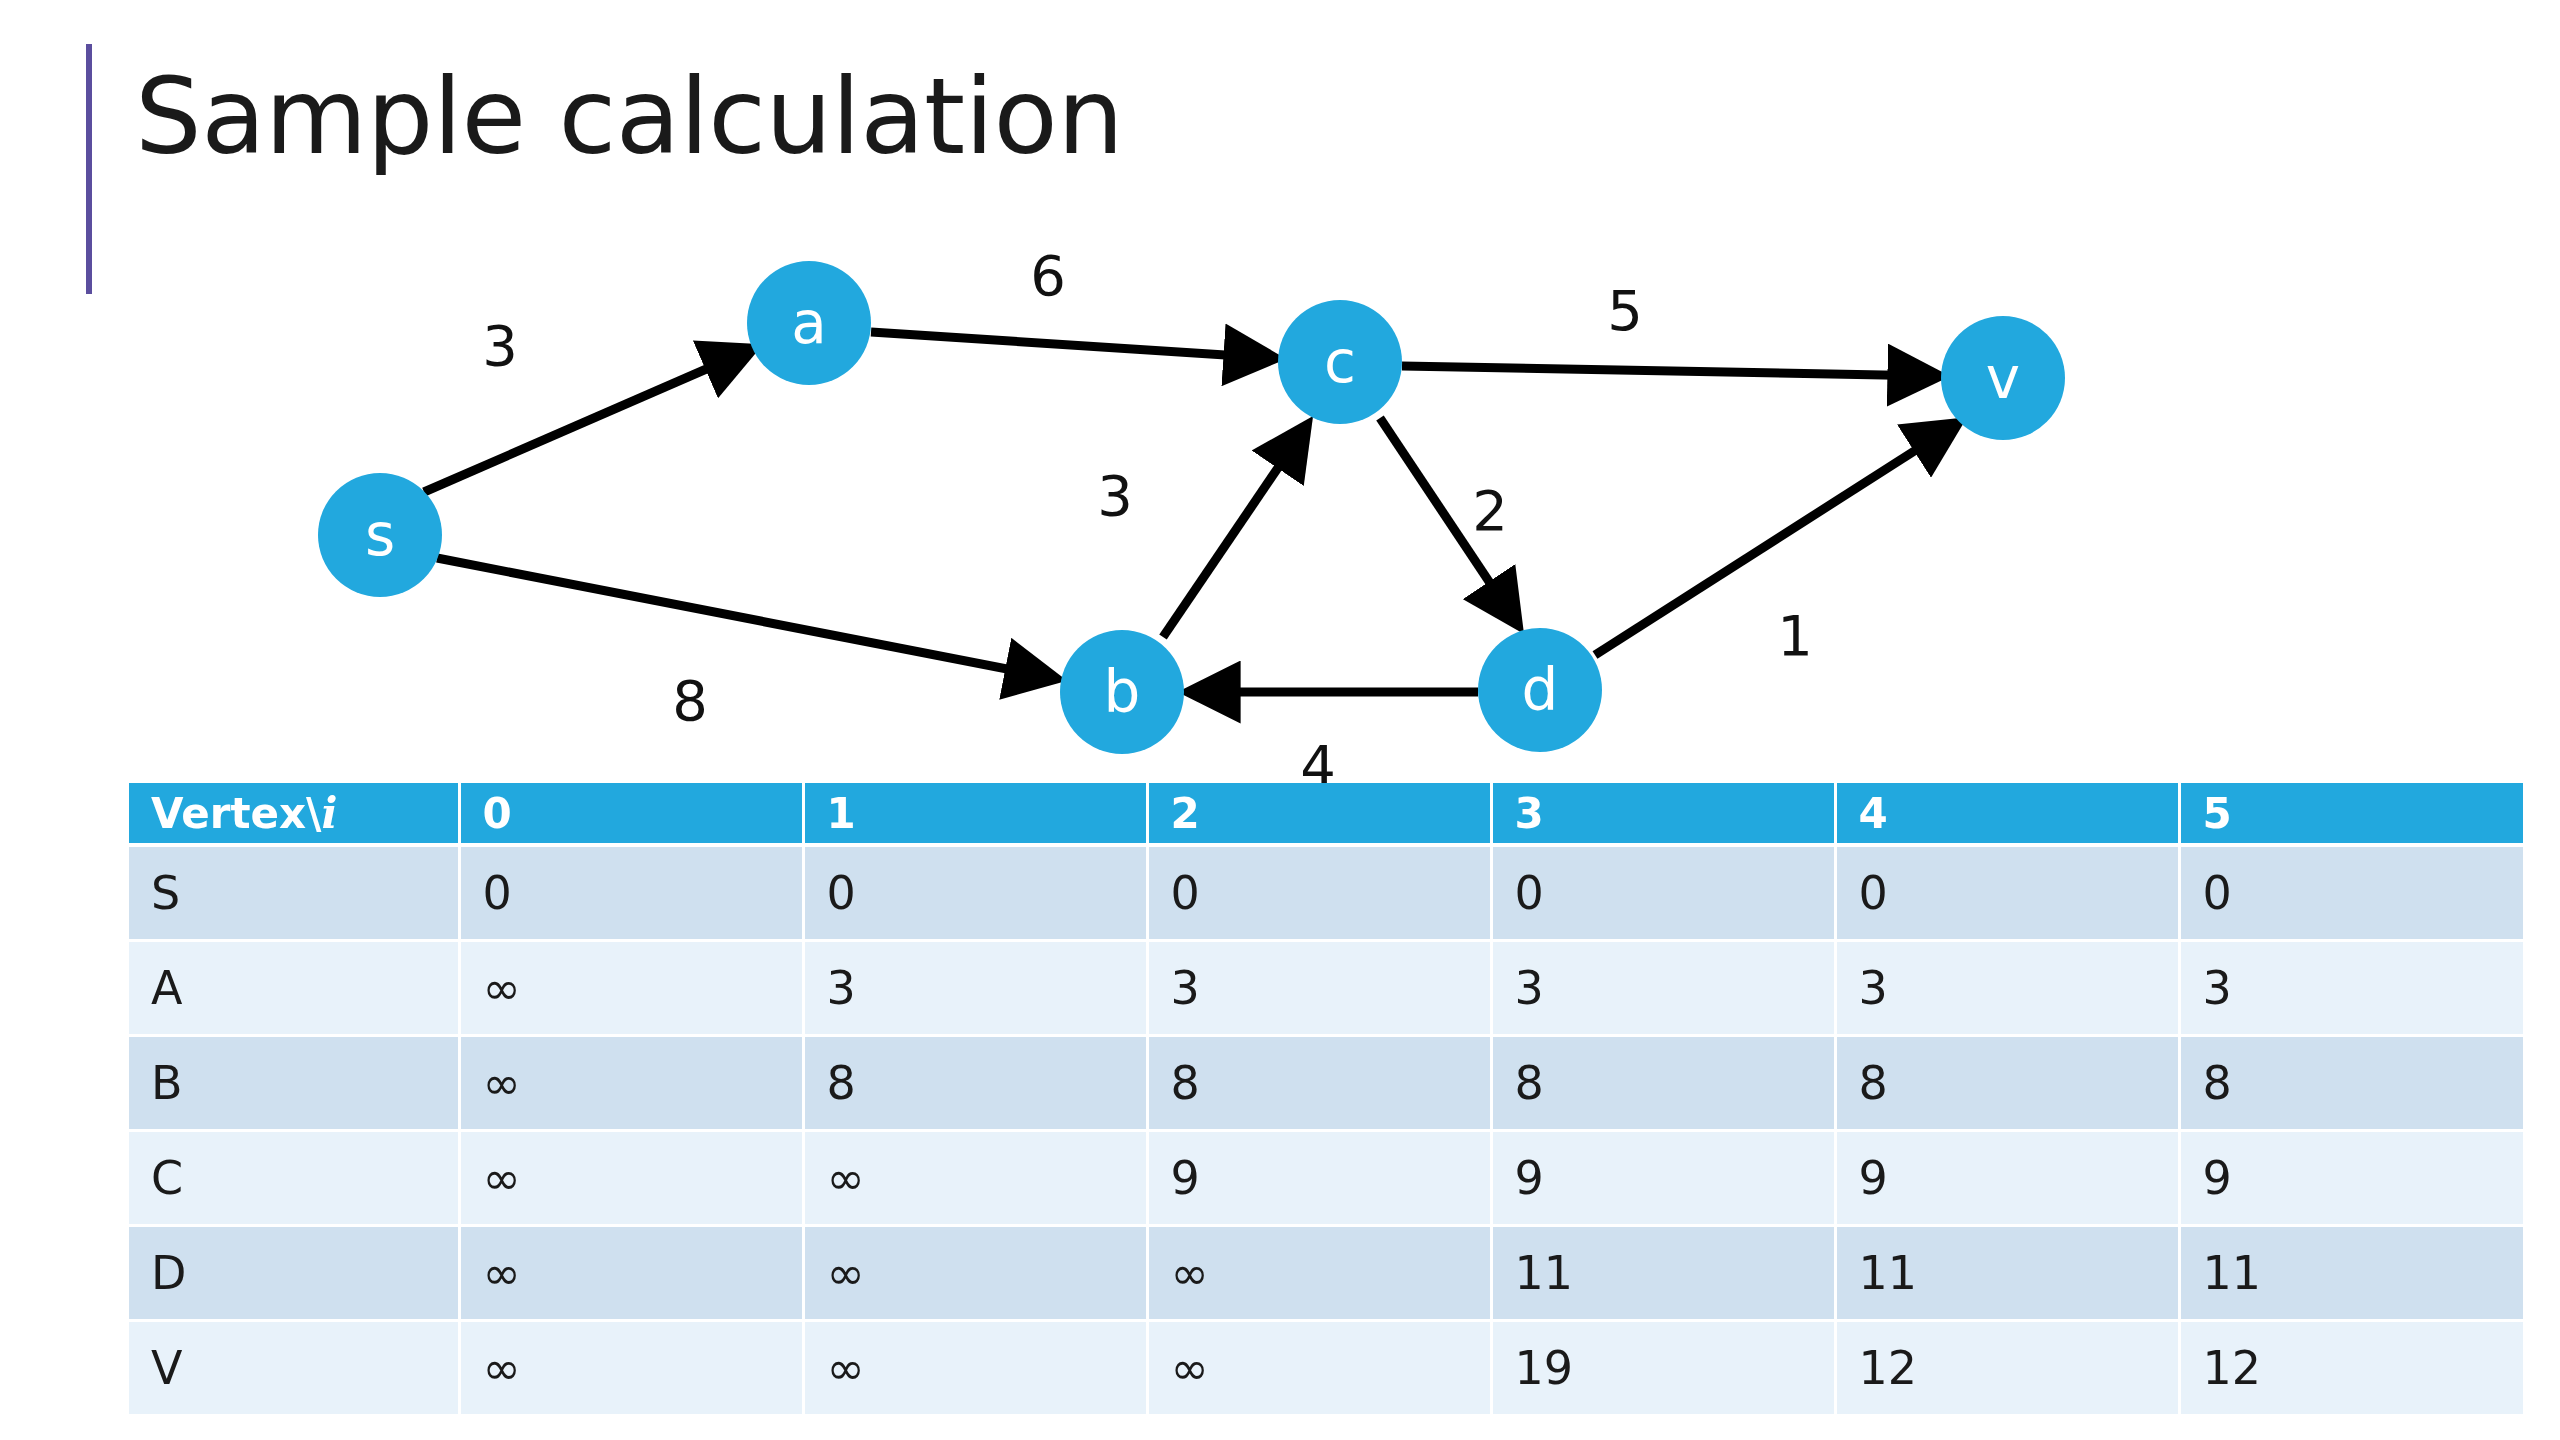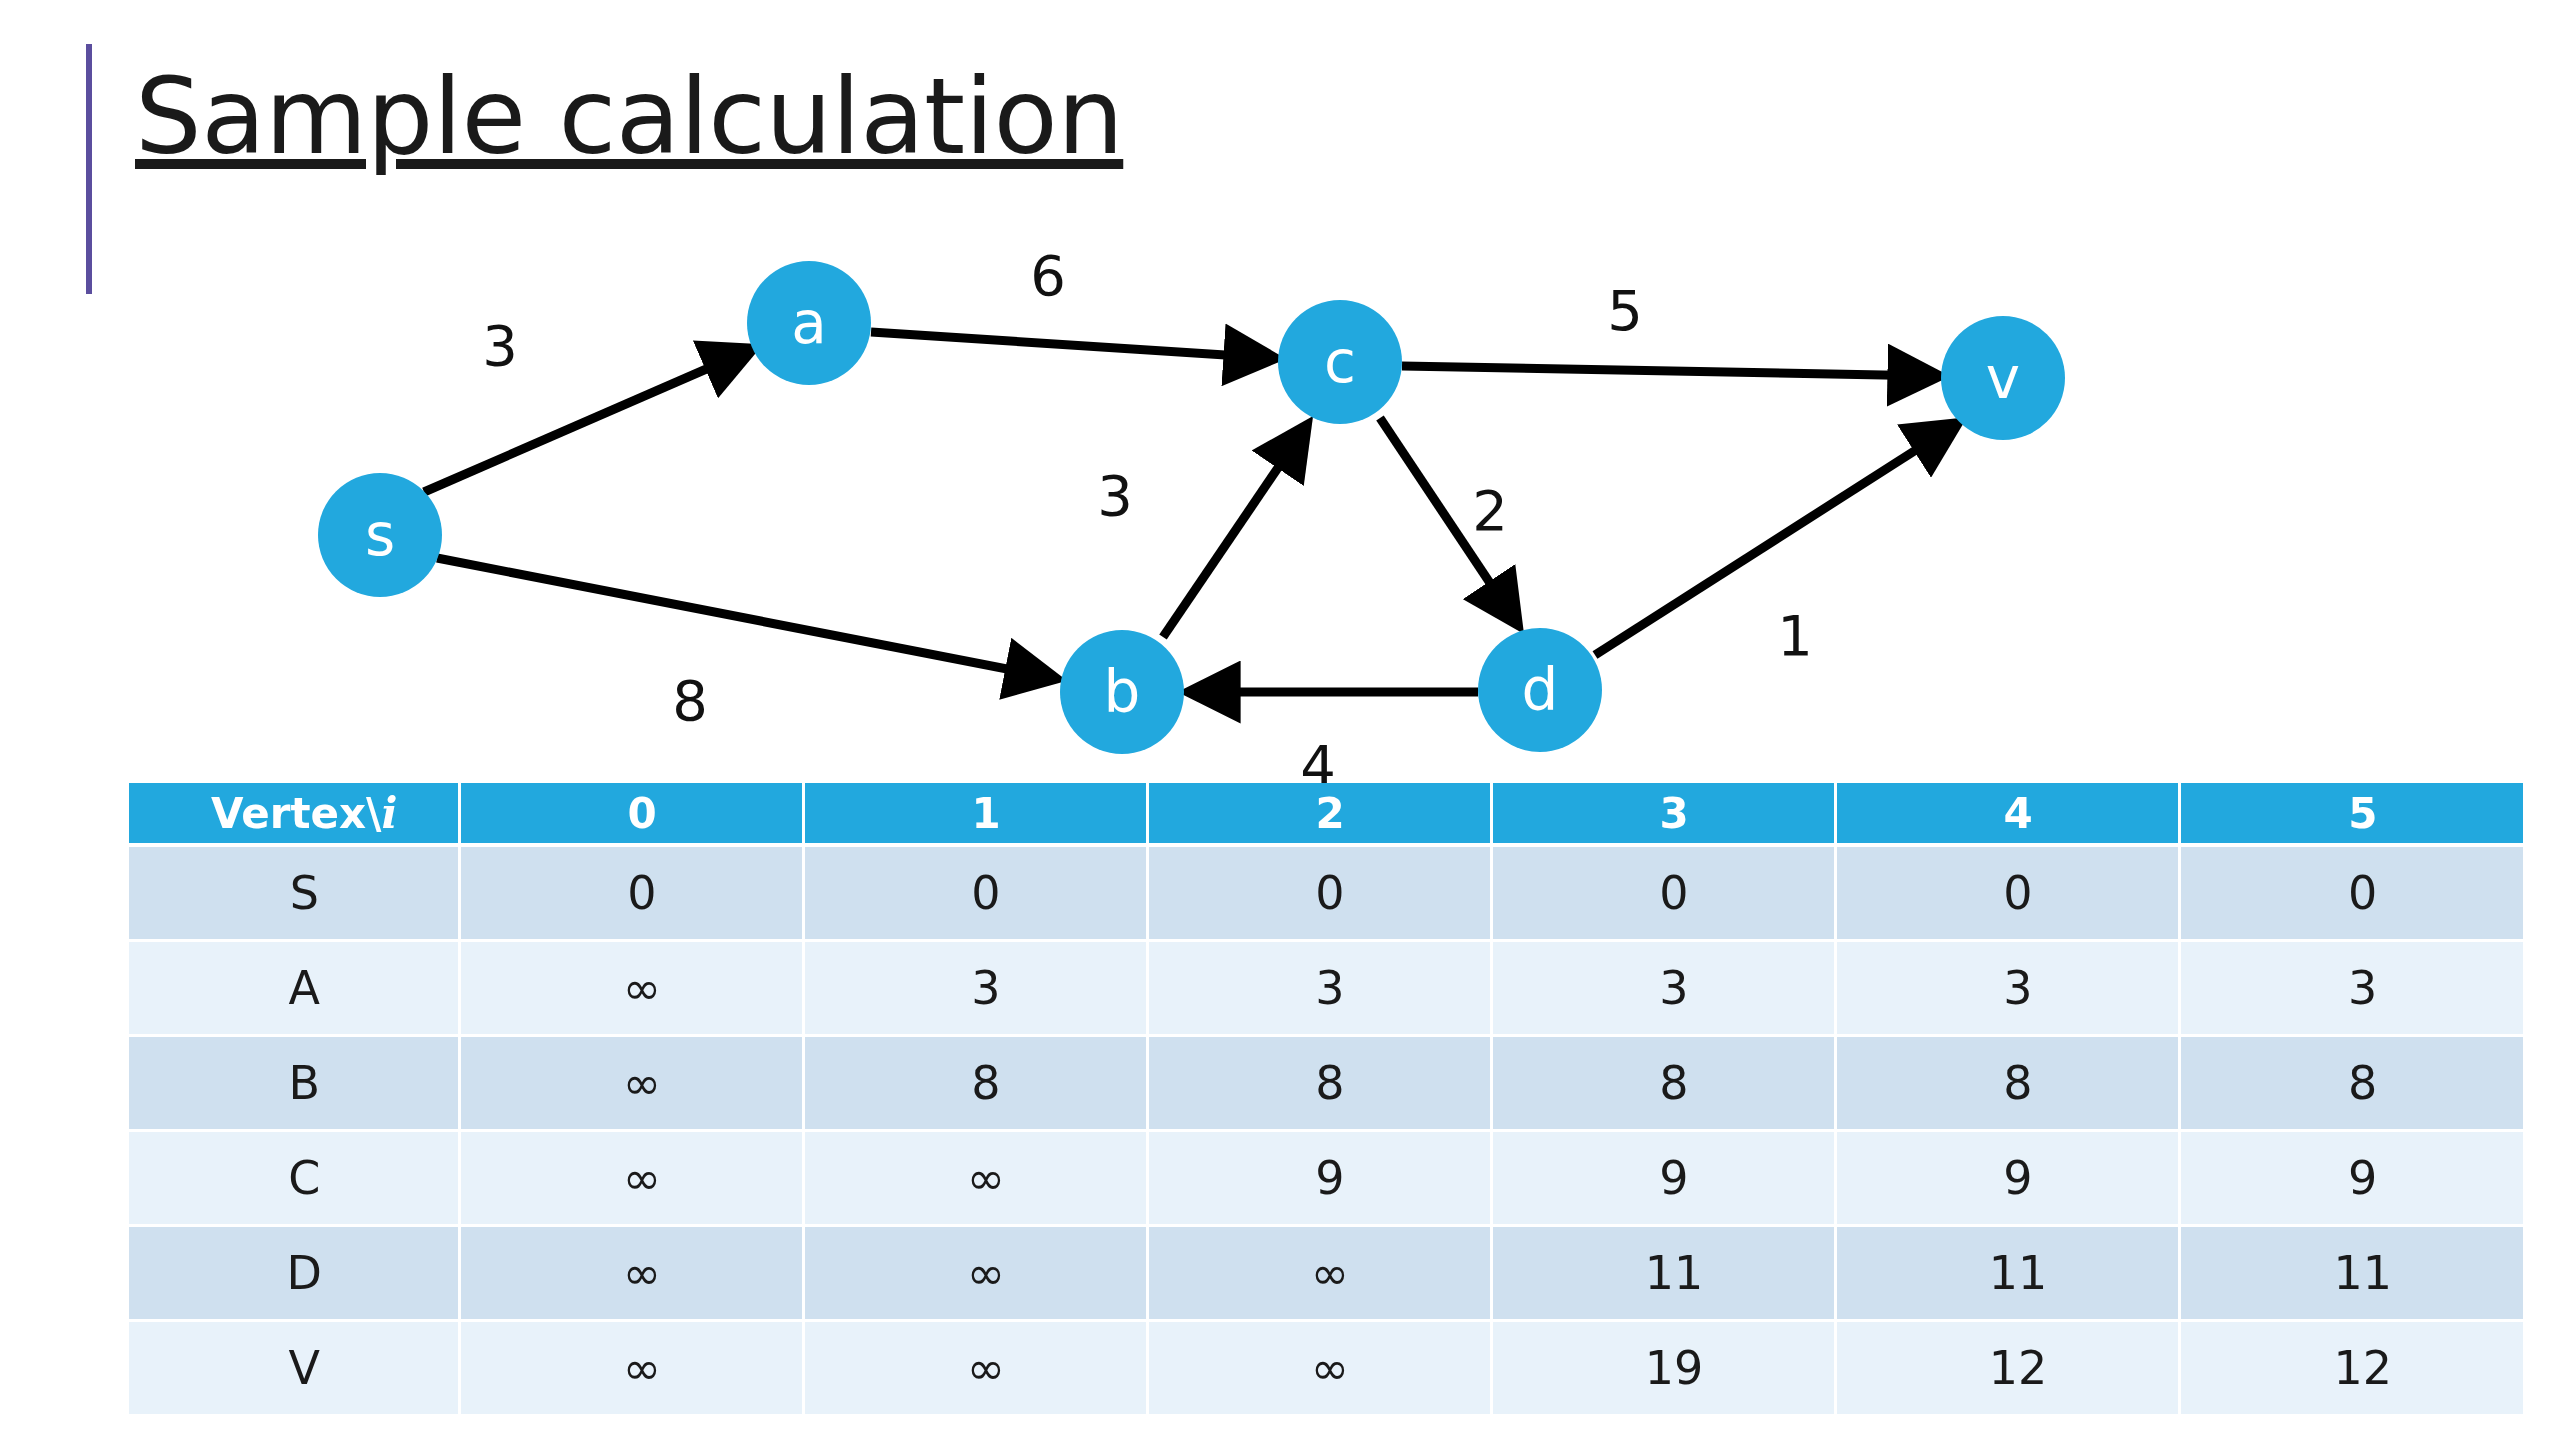--- a/index.html
+++ b/index.html
@@ -2,35 +2,35 @@
 <html><head>
 <meta charset="utf-8">
 <style>
   html,body{margin:0;padding:0;background:#ffffff;}
   body{width:2560px;height:1440px;overflow:hidden;font-family:"Liberation Sans",sans-serif;}
   #slide{position:relative;width:2560px;height:1440px;background:#fff;}
 
   
   #title-accent{position:absolute;left:86px;top:44px;width:6px;height:250px;background:#5b4e9e;}
   #page-title{position:absolute;left:135px;top:60px;font-size:105px;line-height:1.1;
-    color:#1a1a1a;font-weight:400;letter-spacing:-0.5px;white-space:nowrap;font-family:"DejaVu Sans",sans-serif;text-decoration:underline;}
+    color:#1a1a1a;font-weight:400;letter-spacing:-0.5px;white-space:nowrap;font-family:"DejaVu Sans",sans-serif;}
 
   
   #graph-area{position:absolute;left:0;top:0;width:2560px;height:800px;}
   #graph-svg{position:absolute;left:0;top:0;width:2560px;height:800px;}
   .gnode{position:absolute;border-radius:50%;background:#22a8de;
      display:flex;align-items:center;justify-content:center;color:#ffffff;
      font-size:58px;font-family:"DejaVu Sans",sans-serif;font-weight:400;}
   .elabel{position:absolute;color:#111;font-size:56px;font-family:"DejaVu Sans",sans-serif;
      transform:translate(-50%,-50%);white-space:nowrap;}
 
   
   #dp-table{position:absolute;left:129px;top:783px;width:2367px;border-collapse:collapse;
      table-layout:fixed;}
-  #dp-table th,#dp-table td{text-align:center;padding:0 0 0 22px;font-size:46px;
+  #dp-table th,#dp-table td{text-align:left;padding:0 0 0 22px;font-size:46px;
      font-family:"DejaVu Sans",sans-serif;font-weight:400;color:#1a1a1a;
      border-right:3px solid #ffffff;}
   #dp-table th:last-child,#dp-table td:last-child{border-right:none;}
   #dp-table thead th{background:#22a8de;color:#ffffff;height:60px;font-weight:bold;
      font-size:42px;border-bottom:4px solid #ffffff;}
   #dp-table tbody tr{height:95px;}
   #dp-table tbody tr.odd  td{background:#cfe0ef;}
   #dp-table tbody tr.even td{background:#e8f2fa;}
   #dp-table tbody tr td{border-bottom:3px solid #ffffff;}
   .hdr-i{font-style:italic;font-family:"DejaVu Serif",serif;}

